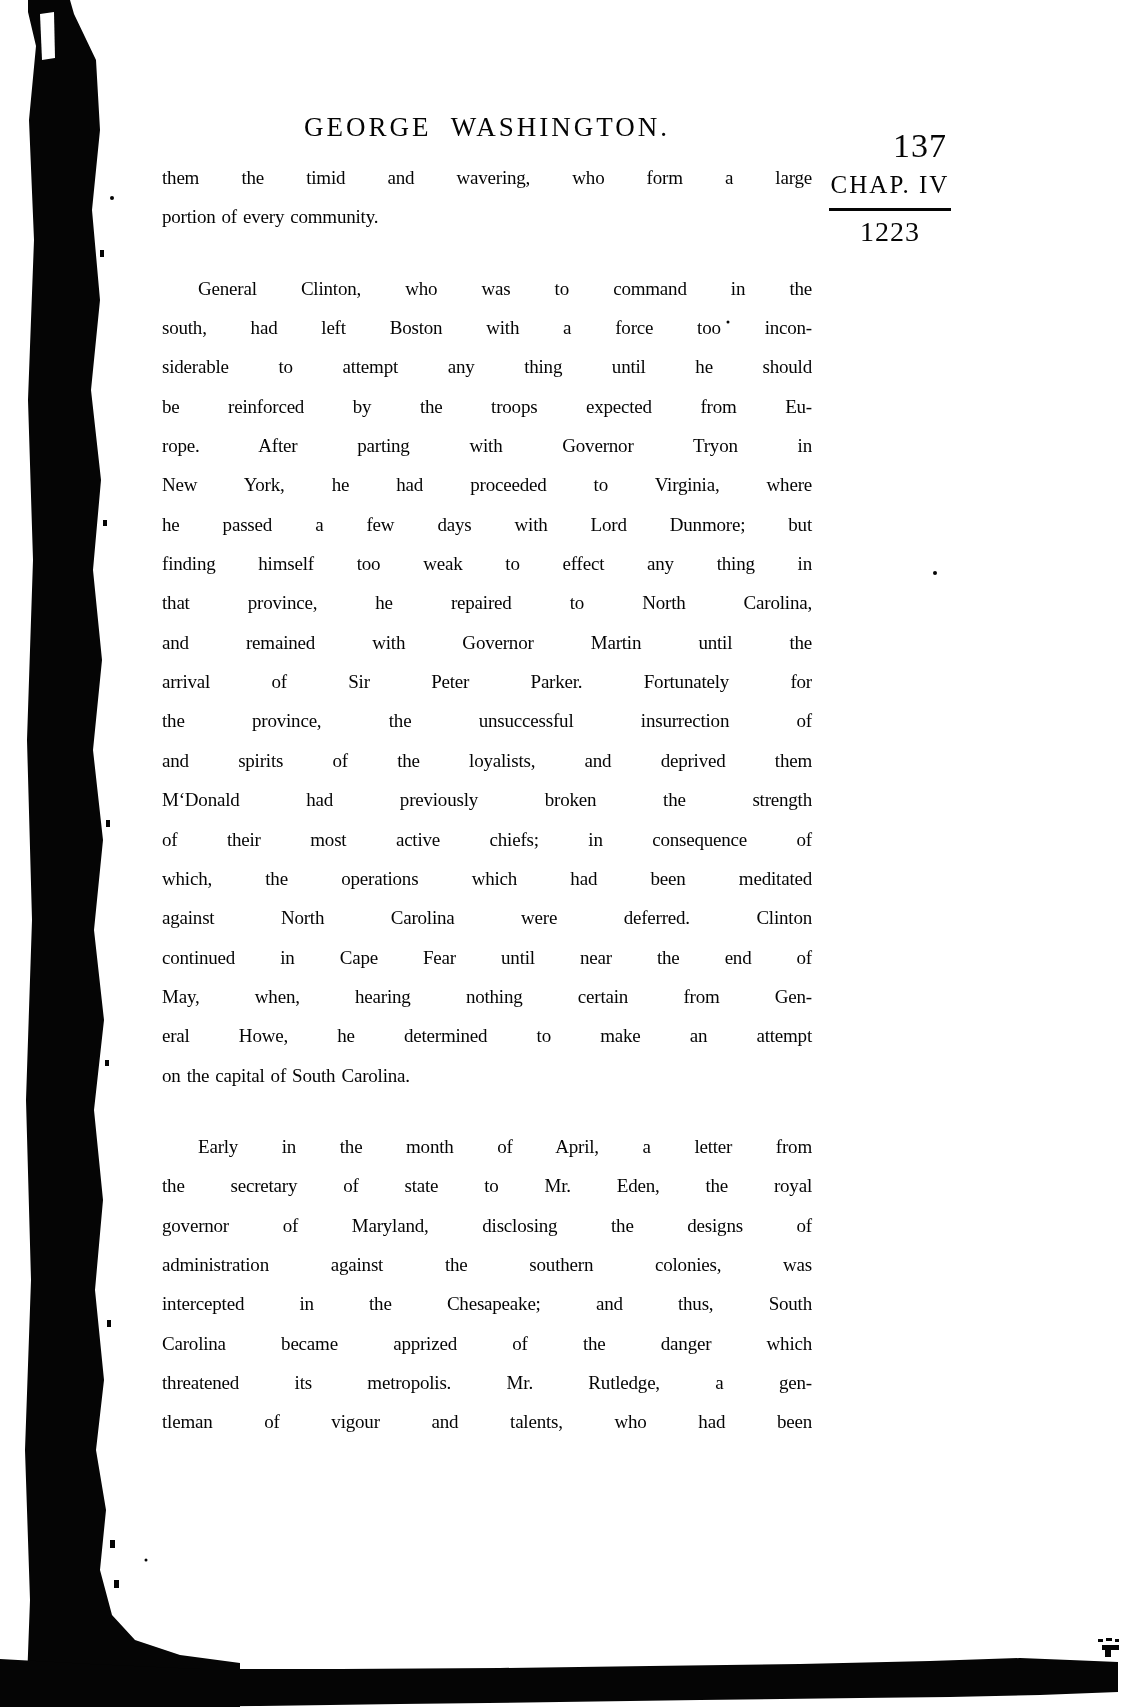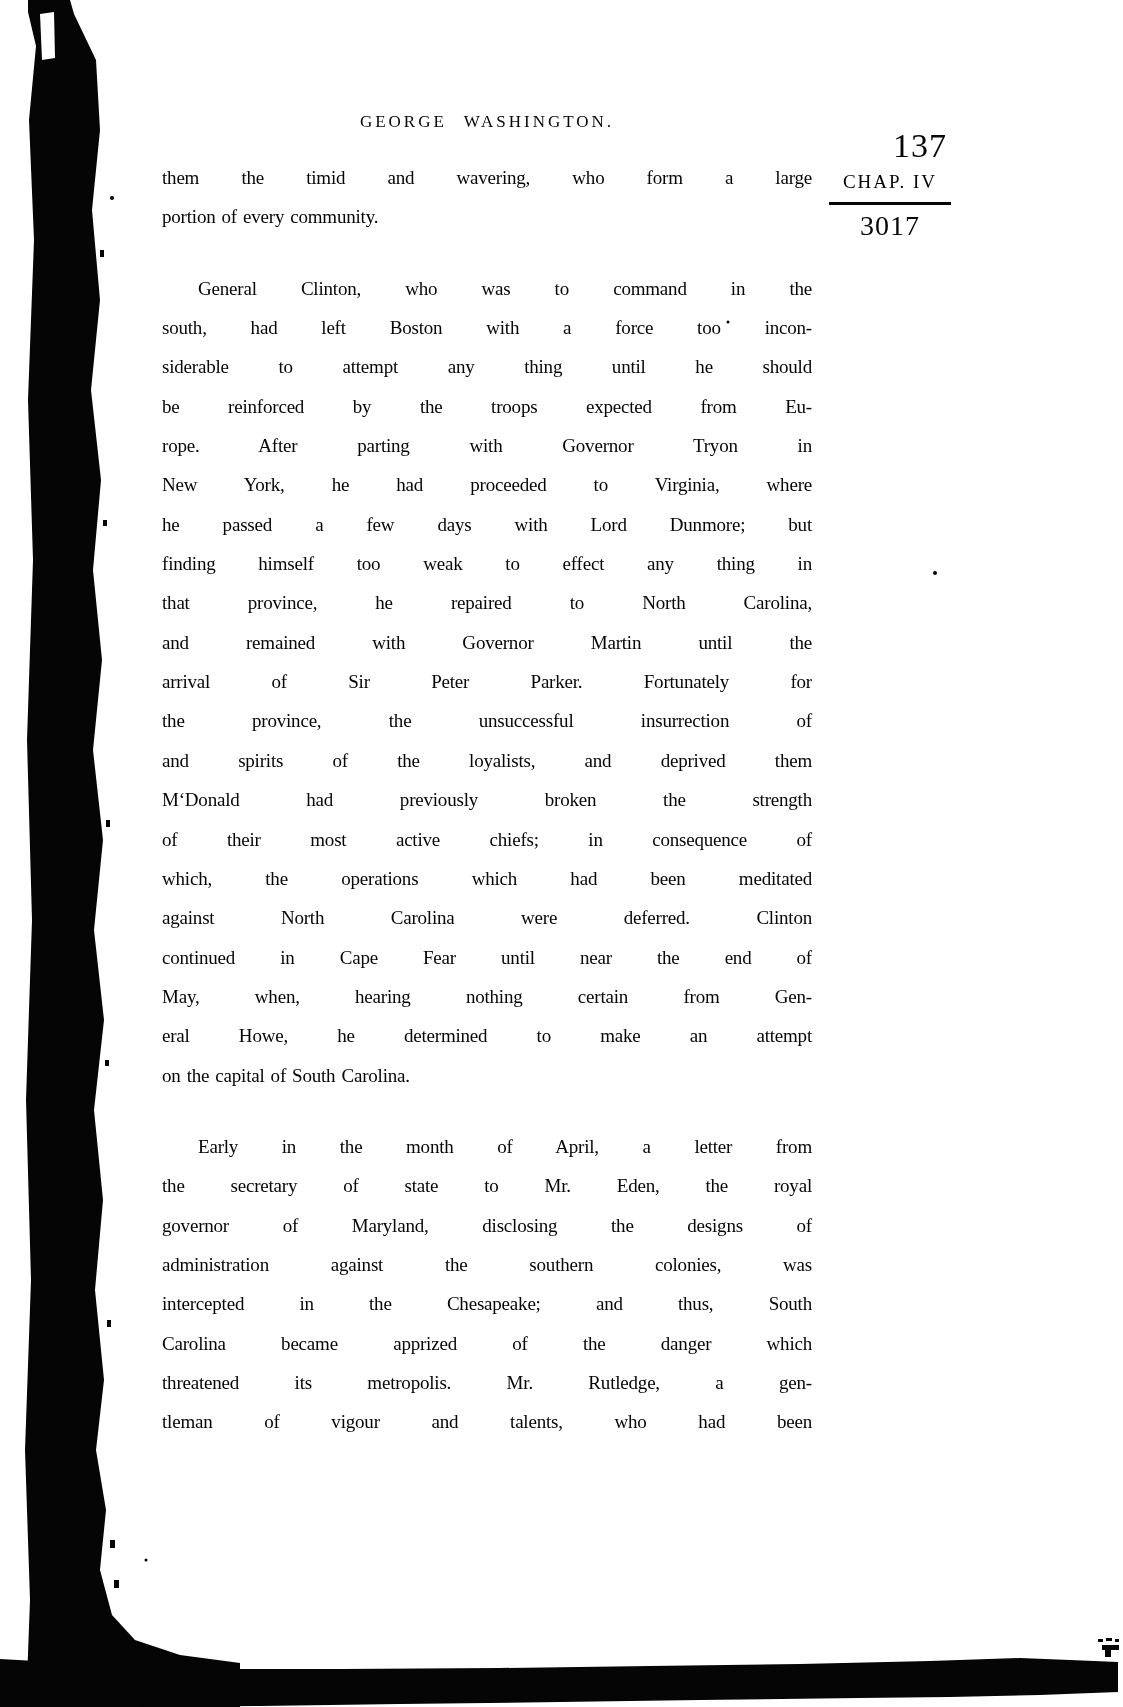--- a/index.html
+++ b/index.html
@@ -16,42 +16,42 @@
     position: absolute;
     left: 0; top: 0;
     width: 1123px; height: 1707px;
     pointer-events: none;
   }
   .running-title {
     position: absolute;
     left: 162px; top: 112px;
     width: 650px;
     text-align: center;
-    font-size: 17px;
+    font-size: 27px;
     letter-spacing: 3px;
     word-spacing: 10px;
     white-space: nowrap;
   }
   .page-number {
     position: absolute;
     left: 893px; top: 114px;
     width: 70px;
     font-size: 34px;
     letter-spacing: 1px;
     text-align: left;
     margin-top: 13px;
   }
   .margin-note {
     position: absolute;
     left: 826px; top: 171px;
     width: 128px;
     text-align: center;
   }
   .margin-chapter {
-    font-size: 19px;
+    font-size: 25px;
     letter-spacing: 2px;
     white-space: nowrap;
   }
   .margin-rule {
     margin: 9px auto 0 auto;
     width: 122px;
     height: 3px;
     background: #050505;
   }
   .margin-year {
@@ -130,21 +130,21 @@
     </g>
   </svg>
 
   <div class="running-title">GEORGE WASHINGTON.</div>
 
   <div class="page-number">137</div>
 
   <div class="margin-note">
     <div class="margin-chapter">CHAP. IV</div>
     <div class="margin-rule"></div>
-    <div class="margin-year">3017</div>
+    <div class="margin-year">1223</div>
   </div>
 
   <div class="body-text">
       <div class="line just">them the timid and wavering, who form a large</div>
       <div class="line">portion of every community.</div>
       <div class="line indent just">General Clinton, who was to command in the</div>
       <div class="line just">south, had left Boston with a force too incon-</div>
       <div class="line just">siderable to attempt any thing until he should</div>
       <div class="line just">be reinforced by the troops expected from Eu-</div>
       <div class="line just">rope.  After parting with Governor Tryon in</div>

